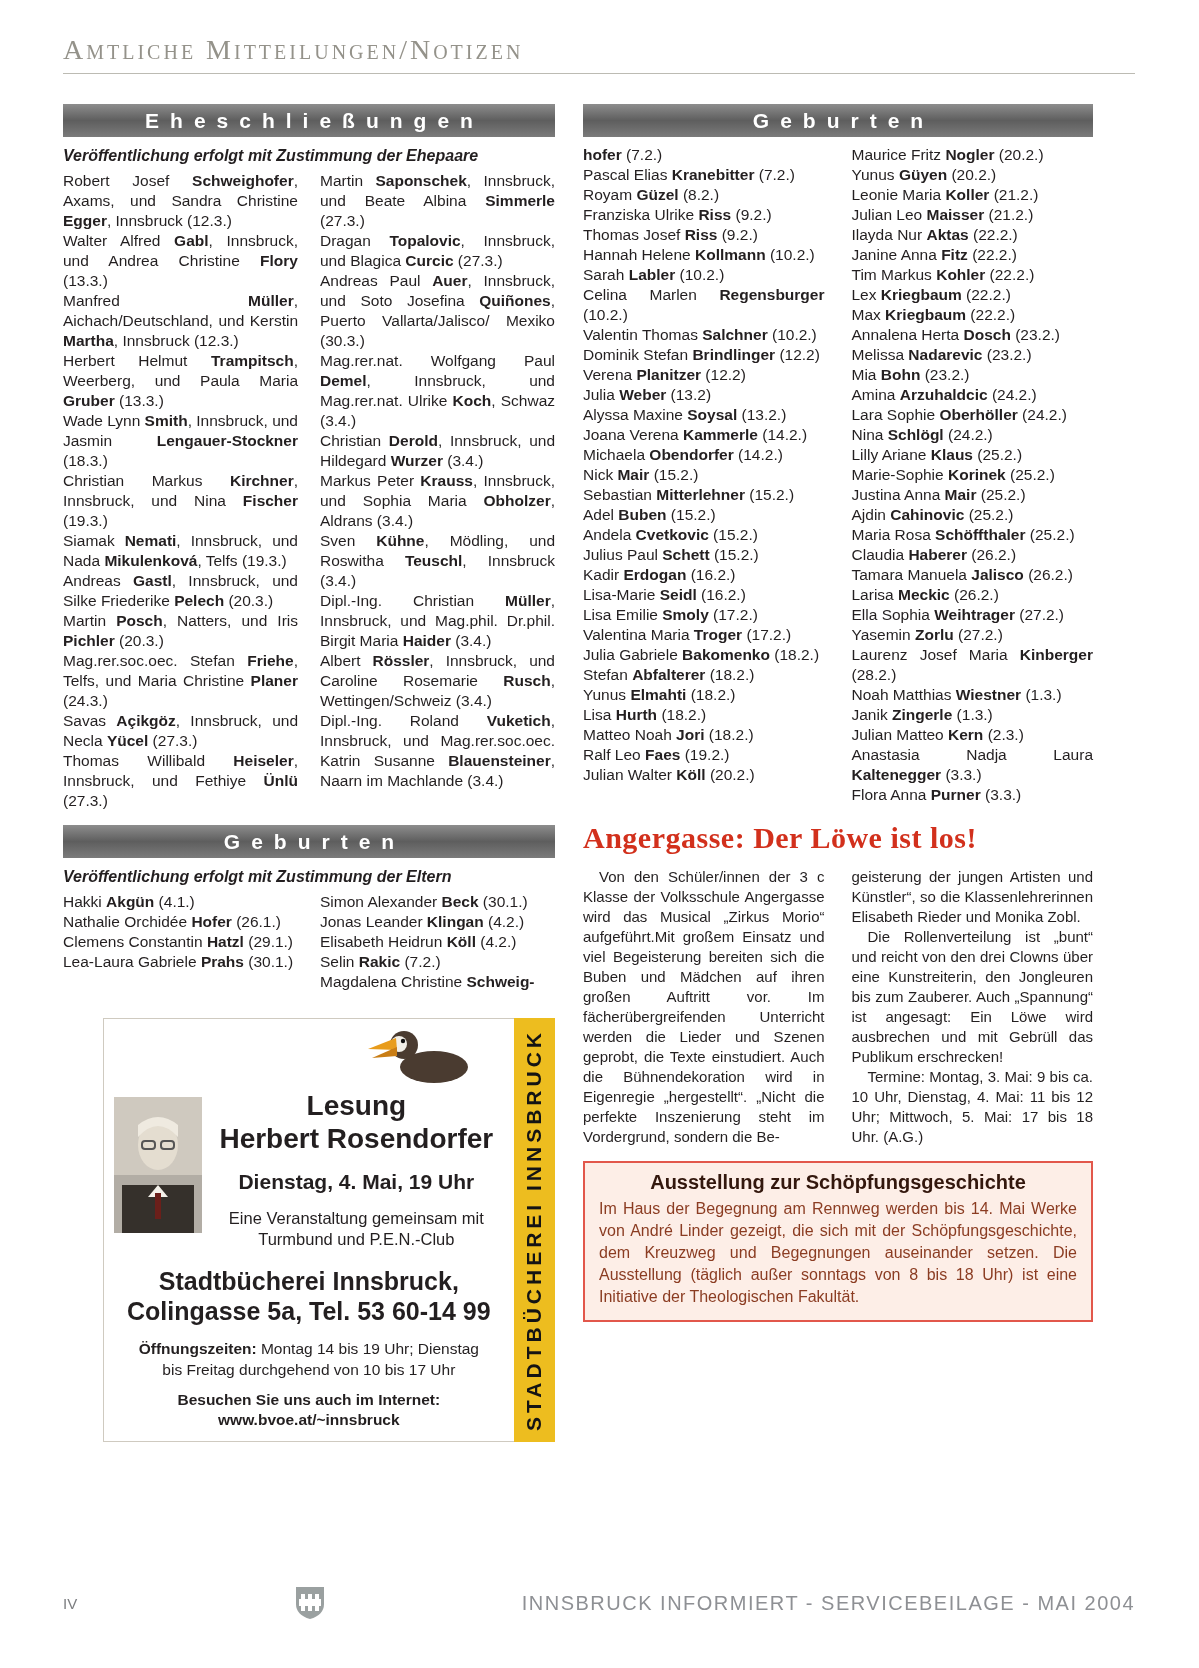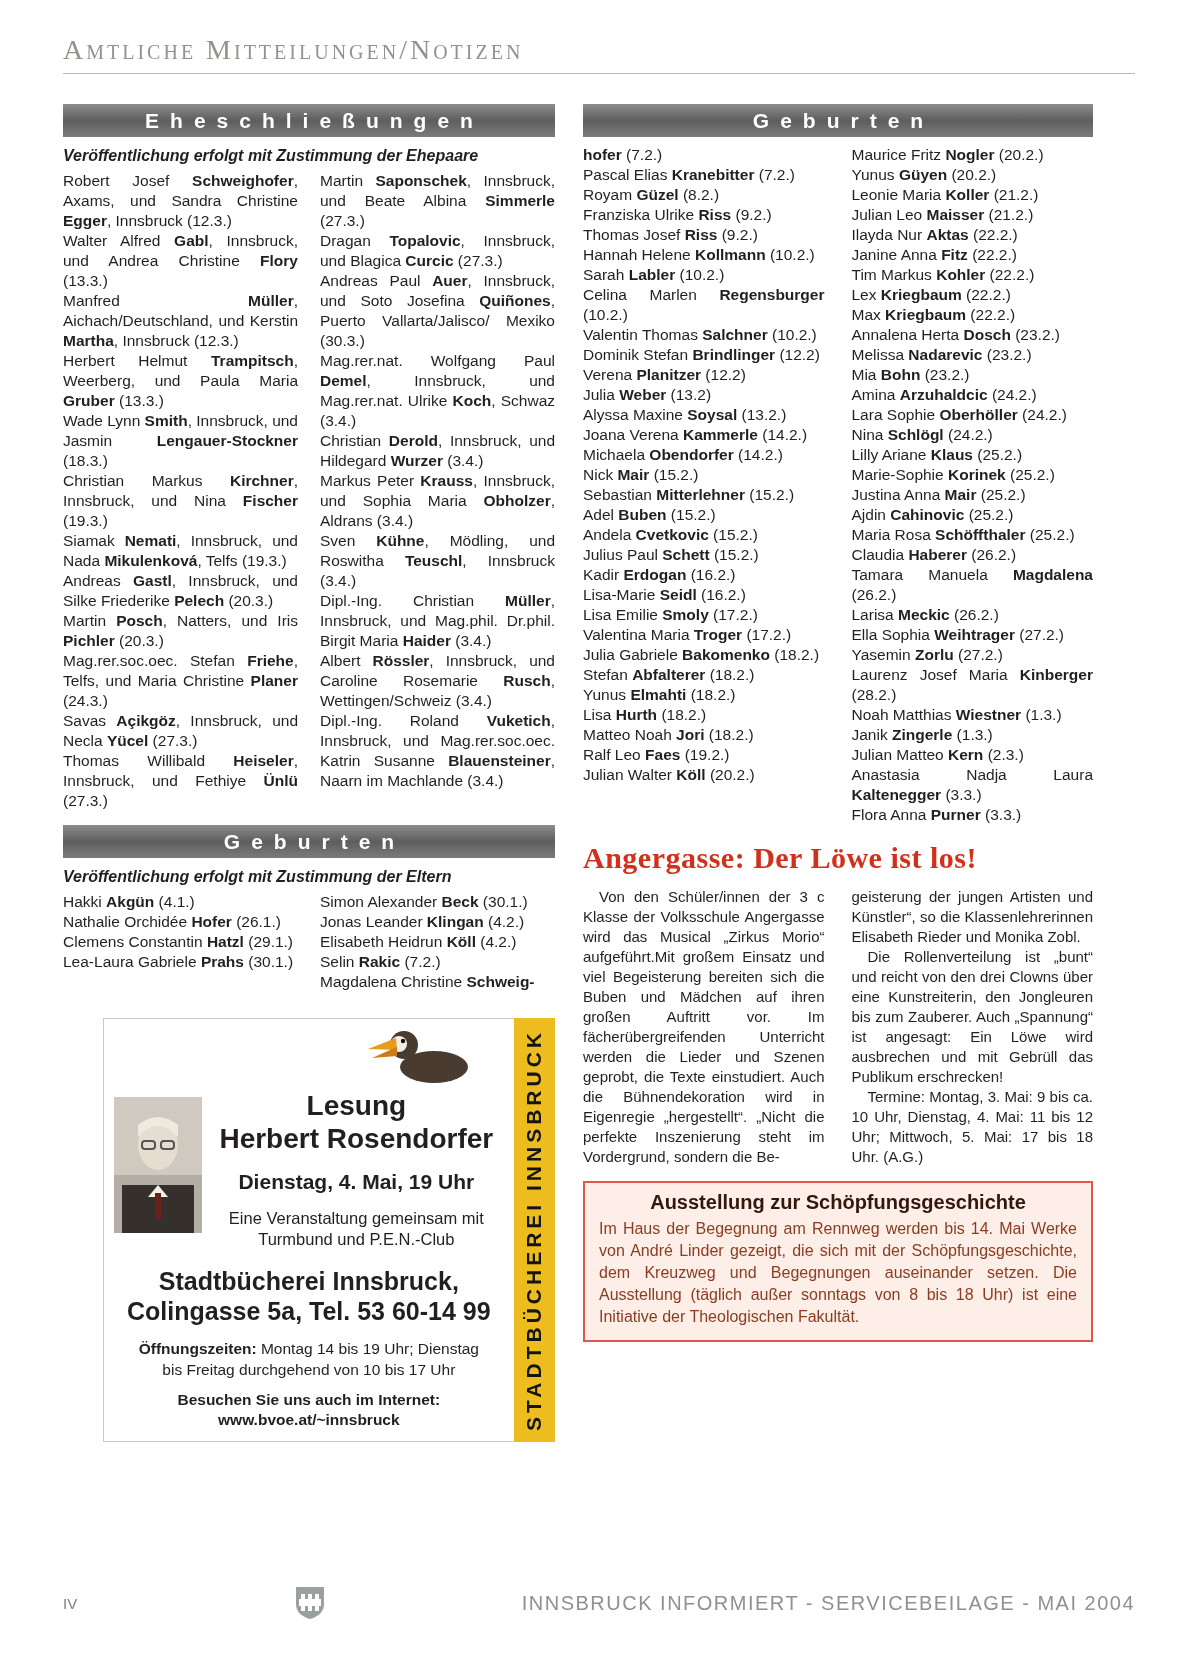--- a/index.html
+++ b/index.html
@@ -227,21 +227,21 @@
             <p class="entry">Mia <b>Bohn</b> (23.2.)</p>
             <p class="entry">Amina <b>Arzuhaldcic</b> (24.2.)</p>
             <p class="entry">Lara Sophie <b>Oberhöller</b> (24.2.)</p>
             <p class="entry">Nina <b>Schlögl</b> (24.2.)</p>
             <p class="entry">Lilly Ariane <b>Klaus</b> (25.2.)</p>
             <p class="entry">Marie-Sophie <b>Korinek</b> (25.2.)</p>
             <p class="entry">Justina Anna <b>Mair</b> (25.2.)</p>
             <p class="entry">Ajdin <b>Cahinovic</b> (25.2.)</p>
             <p class="entry">Maria Rosa <b>Schöffthaler</b> (25.2.)</p>
             <p class="entry">Claudia <b>Haberer</b> (26.2.)</p>
-            <p class="entry">Tamara Manuela <b>Magdalena</b> (26.2.)</p>
+            <p class="entry">Tamara Manuela <b>Jalisco</b> (26.2.)</p>
             <p class="entry">Larisa <b>Meckic</b> (26.2.)</p>
             <p class="entry">Ella Sophia <b>Weihtrager</b> (27.2.)</p>
             <p class="entry">Yasemin <b>Zorlu</b> (27.2.)</p>
             <p class="entry">Laurenz Josef Maria <b>Kinberger</b> (28.2.)</p>
             <p class="entry">Noah Matthias <b>Wiestner</b> (1.3.)</p>
             <p class="entry">Janik <b>Zingerle</b> (1.3.)</p>
             <p class="entry">Julian Matteo <b>Kern</b> (2.3.)</p>
             <p class="entry">Anastasia Nadja Laura <b>Kaltenegger</b> (3.3.)</p>
             <p class="entry">Flora Anna <b>Purner</b> (3.3.)</p>
           </div>

